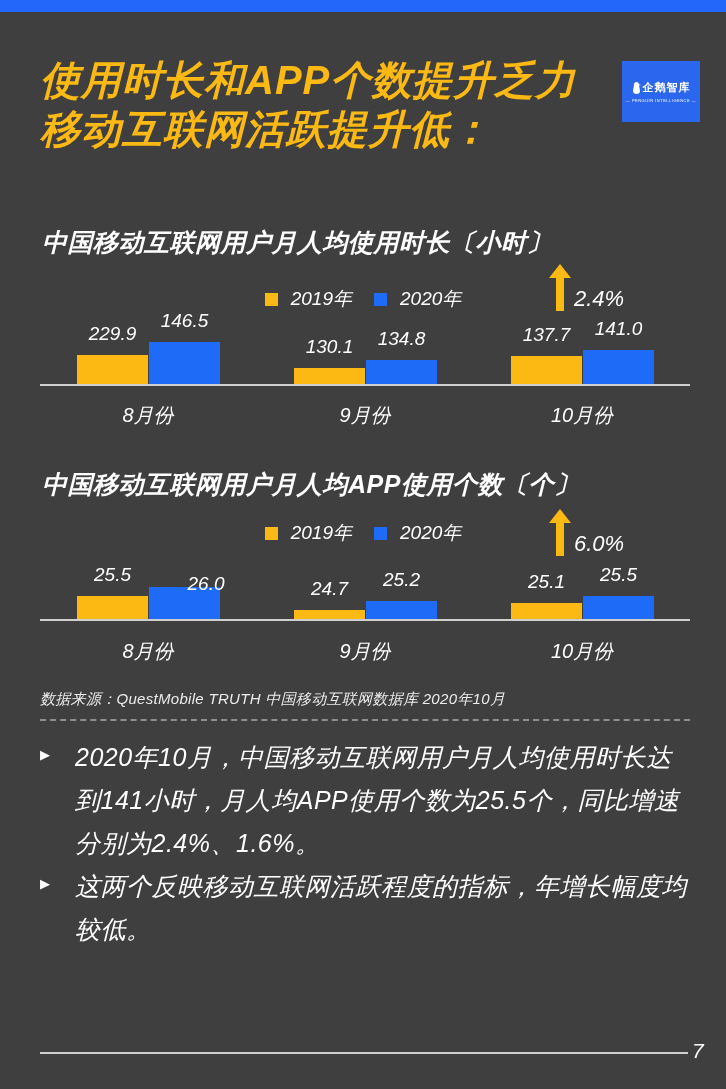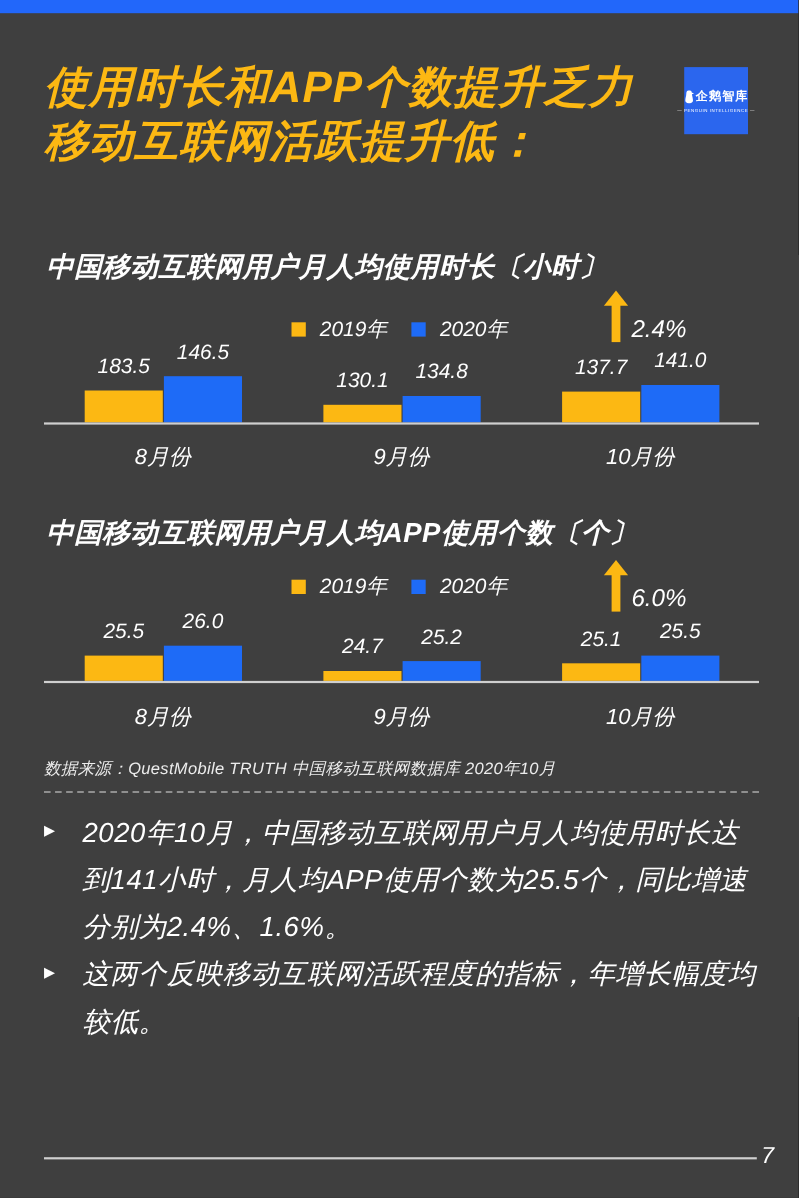--- a/index.html
+++ b/index.html
@@ -6,21 +6,21 @@
     --background:#3F3F3F; --top-bar:#2267FA; --accent-yellow:#FCB813;
     --accent-blue:#1E6BF7; --logo-blue:#2B66EE; --text:#FFFFFF;
     --line:#CFCFCF; --dash:#8F8F8F;
   }
   html,body{margin:0;padding:0;background:#222;}
   .page{position:relative;width:726px;height:1089px;background:var(--background);
     overflow:hidden;font-family:"Liberation Sans",sans-serif;font-style:italic;color:var(--text);}
   .top-bar{position:absolute;top:0;left:0;width:726px;height:12px;background:var(--top-bar);}
   .title{position:absolute;left:40px;top:56px;font-size:40px;line-height:49px;
     font-weight:bold;color:var(--accent-yellow);letter-spacing:1px;}
-  .logo{position:absolute;left:622px;top:61px;width:58px;height:61px;background:var(--logo-blue);
+  .logo{position:absolute;left:622px;top:61px;width:78px;height:61px;background:var(--logo-blue);
     display:flex;flex-direction:column;align-items:center;justify-content:center;font-style:normal;}
   .logo .name{font-size:11px;font-weight:bold;letter-spacing:1px;display:flex;align-items:center;gap:2px;white-space:nowrap;}
   .logo .sub{font-size:4px;margin-top:3px;white-space:nowrap;letter-spacing:.5px;}
 
   .chart{position:absolute;left:0;width:726px;}
   #chart-0{top:220px;height:212px;}
   #chart-1{top:462px;height:208px;}
   .chart-title{position:absolute;left:42px;top:6px;font-size:25px;font-weight:bold;letter-spacing:.5px;}
   .legend{position:absolute;left:0;right:0;display:flex;justify-content:center;gap:22px;}
   #chart-0 .legend{top:66px} #chart-1 .legend{top:58px}
@@ -89,21 +89,21 @@
       </div>
     <div class="growth">
       <div class="arrow">
           <span class="head"></span>
           <span class="shaft"></span>
         </div>
       <span class="growth-label">2.4%</span>
     </div>
     <div class="plot">
         <div class="bar" style="left: 77px; width: 71px; height: 29px; background: rgb(252, 184, 19);"></div>
-        <div class="val" style="left: 72.5px; bottom: 39px;">183.5</div>
+        <div class="val" style="left: 72.5px; bottom: 39px;">229.9</div>
         <div class="bar" style="left: 149px; width: 71px; height: 42px; background: rgb(30, 107, 247);"></div>
         <div class="val" style="left: 144.5px; bottom: 52px;">146.5</div>
         <div class="bar" style="left: 294px; width: 71px; height: 16px; background: rgb(252, 184, 19);"></div>
         <div class="val" style="left: 289.5px; bottom: 26px;">130.1</div>
         <div class="bar" style="left: 366px; width: 71px; height: 24px; background: rgb(30, 107, 247);"></div>
         <div class="val" style="left: 361.5px; bottom: 34px;">134.8</div>
         <div class="bar" style="left: 511px; width: 71px; height: 28px; background: rgb(252, 184, 19);"></div>
         <div class="val" style="left: 506.5px; bottom: 38px; margin-top: 32px;">137.7</div>
         <div class="bar" style="left: 583px; width: 71px; height: 34px; background: rgb(30, 107, 247);"></div>
         <div class="val" style="left: 578.5px; bottom: 44px;">141.0</div>
@@ -132,21 +132,21 @@
       <div class="arrow">
           <span class="head"></span>
           <span class="shaft"></span>
         </div>
       <span class="growth-label">6.0%</span>
     </div>
     <div class="plot">
         <div class="bar" style="left: 77px; width: 71px; height: 23px; background: rgb(252, 184, 19);"></div>
         <div class="val" style="left: 72.5px; bottom: 33px;">25.5</div>
         <div class="bar" style="left: 149px; width: 71px; height: 32px; background: rgb(30, 107, 247);"></div>
-        <div class="val" style="left: 144.5px; bottom: 42px;">26.0</div>
+        <div class="val" style="left: 144.5px; bottom: 24px; text-align: right;">26.0</div>
         <div class="bar" style="left: 294px; width: 71px; height: 9px; background: rgb(252, 184, 19);"></div>
         <div class="val" style="left: 289.5px; bottom: 19px;">24.7</div>
         <div class="bar" style="left: 366px; width: 71px; height: 18px; background: rgb(30, 107, 247);"></div>
         <div class="val" style="left: 361.5px; bottom: 28px;">25.2</div>
         <div class="bar" style="left: 511px; width: 71px; height: 16px; background: rgb(252, 184, 19);"></div>
         <div class="val" style="left: 506.5px; bottom: 26px;">25.1</div>
         <div class="bar" style="left: 583px; width: 71px; height: 23px; background: rgb(30, 107, 247);"></div>
         <div class="val" style="left: 578.5px; bottom: 33px;">25.5</div>
       </div>
     <div class="baseline"></div>

